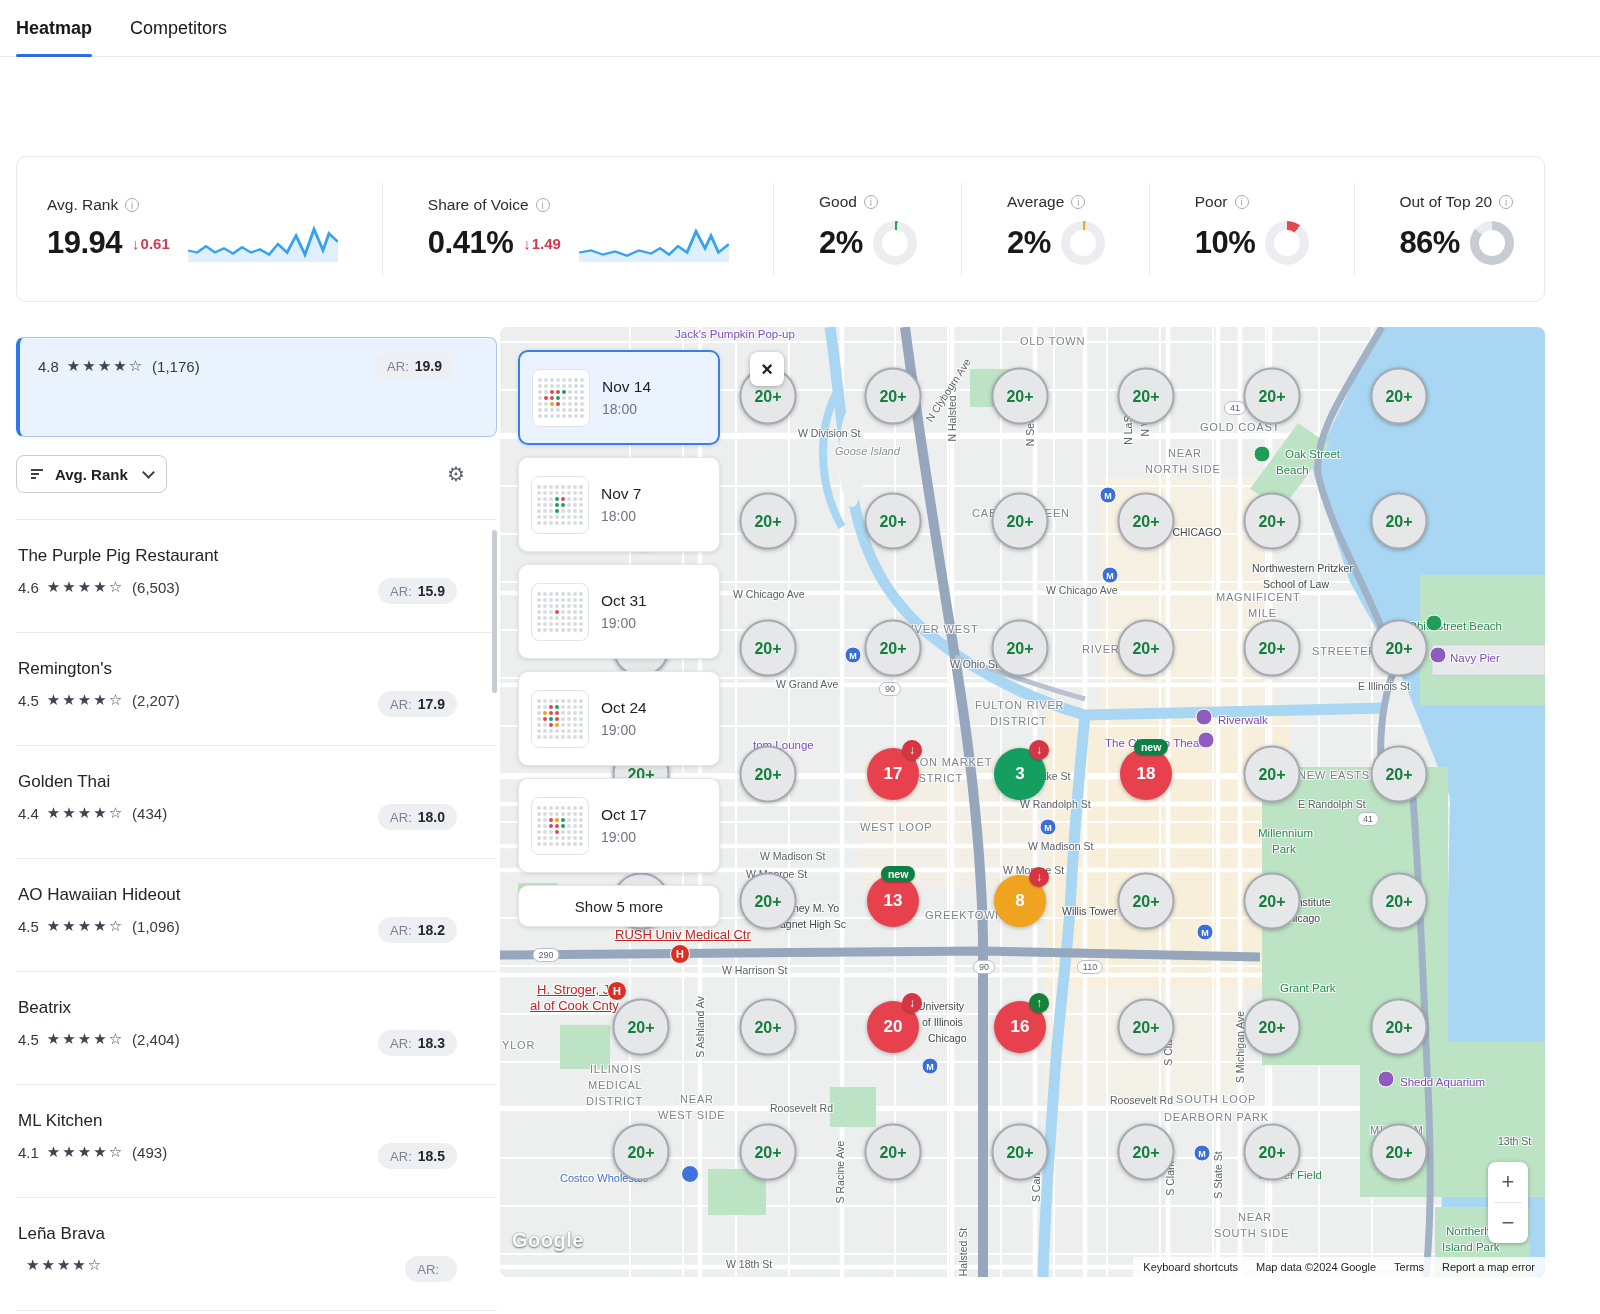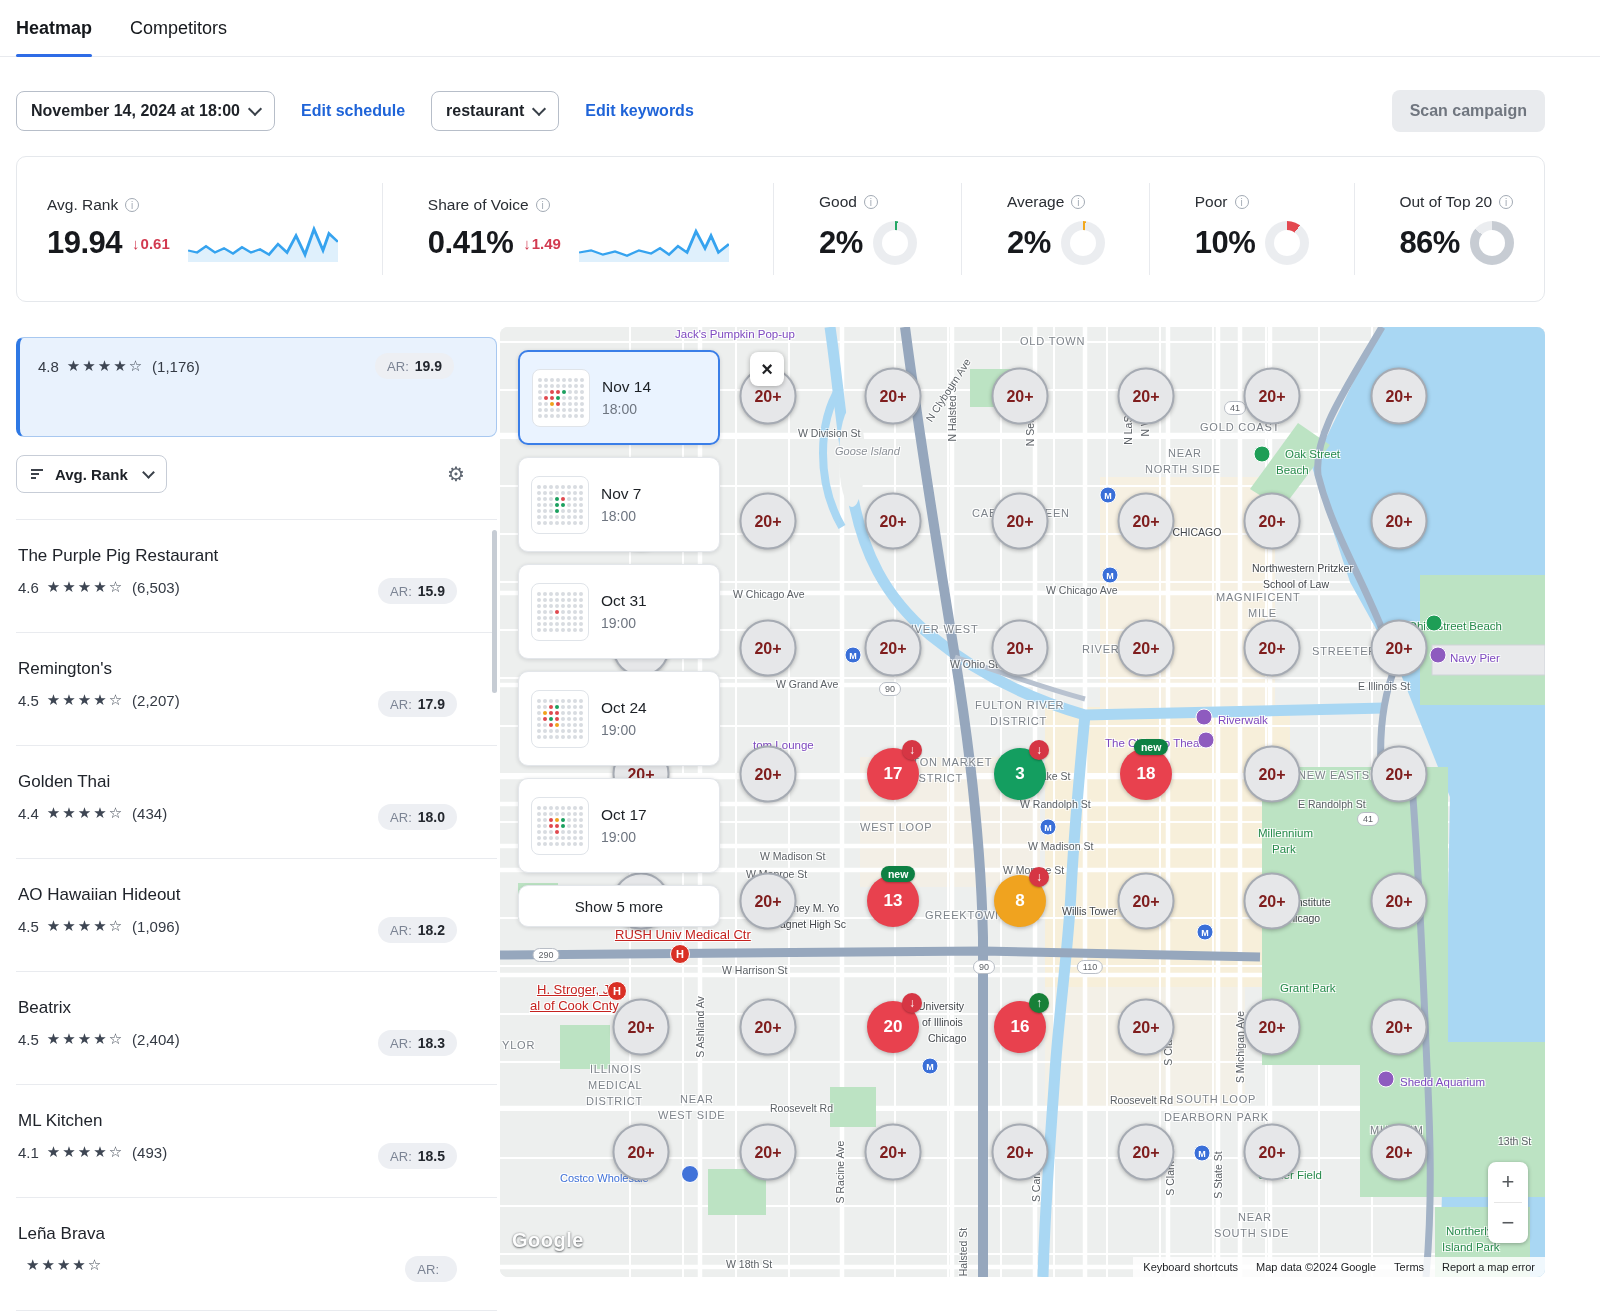--- a/index.html
+++ b/index.html
@@ -82,21 +82,21 @@
          color:#fff;font-weight:700;pointer-events:none;}
   .micon.metro{width:15px;height:15px;background:#3a6fd8;font-size:9px;border:1px solid #fff;}
   .micon.hospital{width:18px;height:18px;background:#d93025;font-size:11px;border:1px solid #fff;}
   .micon.poi{width:15px;height:15px;background:#8e5bbf;border:1px solid #fff;}
   .micon.beach{width:15px;height:15px;background:#1e9e56;border:1px solid #fff;}
   .micon.lock{width:16px;height:16px;background:#4072d9;border:1px solid #fff;font-size:9px;}
   .shield{position:absolute;z-index:2;transform:translate(-50%,-50%);background:#fff;border:1px solid #b9bec6;border-radius:8px;
           font-size:9px;color:#5f6368;padding:1px 5px;pointer-events:none;}
   .pin{position:absolute;transform:translate(-50%,-50%);border-radius:50%;display:flex;align-items:center;justify-content:center;
        font-weight:700;box-shadow:0 1px 4px rgba(0,0,0,.28);cursor:pointer;z-index:3;}
-  .pin.gray{width:57px;height:57px;background:#e6e7e9;border:2px solid #a6abb3;color:#7f1d1d;font-size:16px;box-sizing:border-box;}
+  .pin.gray{width:57px;height:57px;background:#e6e7e9;border:2px solid #a6abb3;color:#15803d;font-size:16px;box-sizing:border-box;}
   .pin.rank{width:52px;height:52px;color:#fff;font-size:17px;z-index:4;}
   .pbad{position:absolute;display:flex;align-items:center;justify-content:center;color:#fff;font-weight:700;z-index:5;
         box-shadow:0 1px 2px rgba(0,0,0,.25);}
   .pbad.new{top:-9px;left:50%;transform:translateX(-35%);border-radius:9px;font-size:10.5px;padding:2px 7px;}
   .pbad.arr{top:-8px;right:-3px;width:20px;height:20px;border-radius:50%;font-size:12px;}
 
   
   .hist{position:absolute;left:18px;top:23px;width:202px;z-index:6;}
   .tile{background:#fff;border:1px solid #e3e6ea;border-radius:10px;height:95px;margin-bottom:12px;display:flex;align-items:center;
         padding:0 12px;gap:12px;box-shadow:0 1px 4px rgba(20,30,40,.14);cursor:pointer;box-sizing:border-box;}
@@ -127,33 +127,20 @@
 
   <div class="tabs">
     <div class="tab active">
         <span>Heatmap</span>
       </div>
     <div class="tab">
         <span>Competitors</span>
       </div>
   </div>
 
-  <div class="toolbar">
-    <button class="select-btn">
-      <span>November 14, 2024 at 18:00</span>
-      <span class="chev"></span>
-    </button>
-    <a class="tlink">Edit schedule</a>
-    <button class="select-btn">
-      <span>restaurant</span>
-      <span class="chev"></span>
-    </button>
-    <a class="tlink">Edit keywords</a>
-    <button class="scan-btn">Scan campaign</button>
-  </div>
 
   <div class="stats-card" id="statsCard">
     <div class="stat">
       <div class="stat-label-row">
         <span class="stat-label-text">Avg. Rank</span>
         <span class="info-icon">i</span>
       </div>
       <div class="stat-value-row">
         <span class="stat-value">19.94</span>
         <span class="stat-delta">

